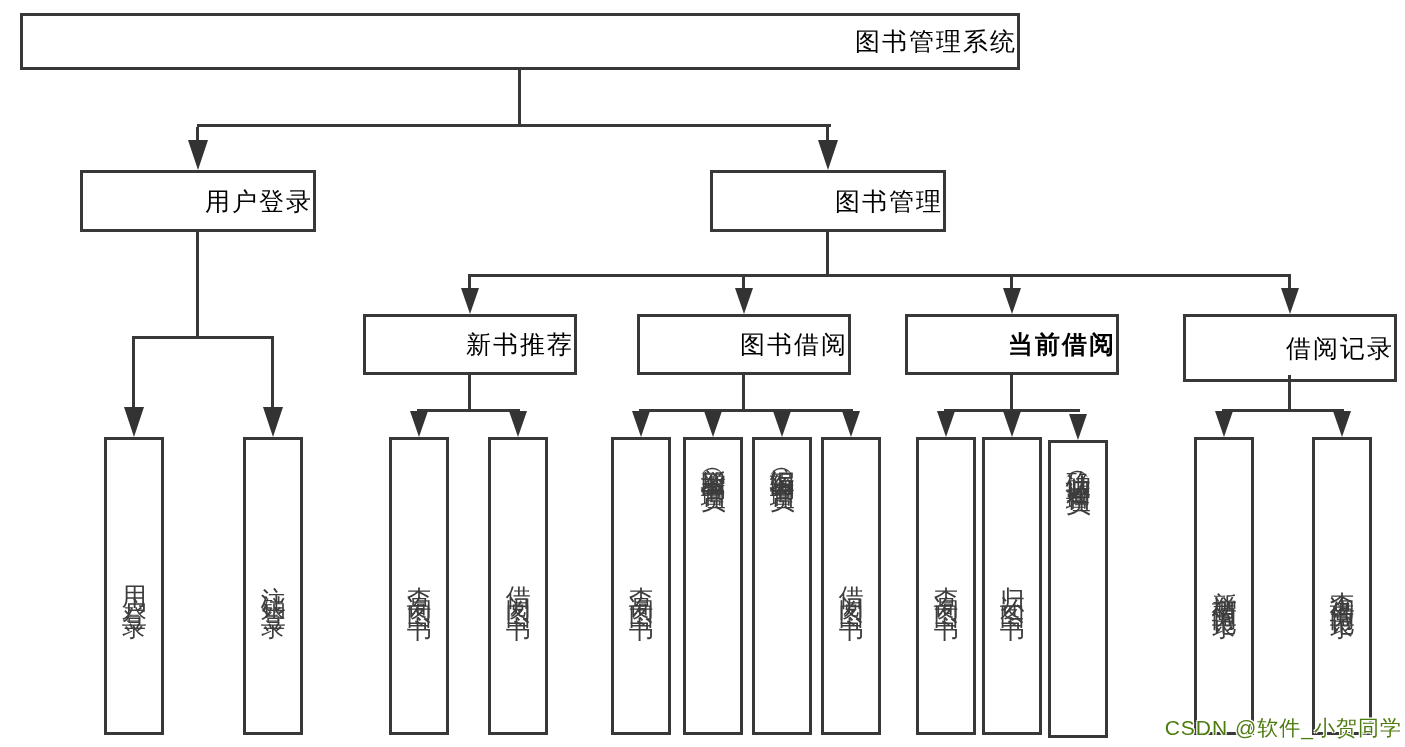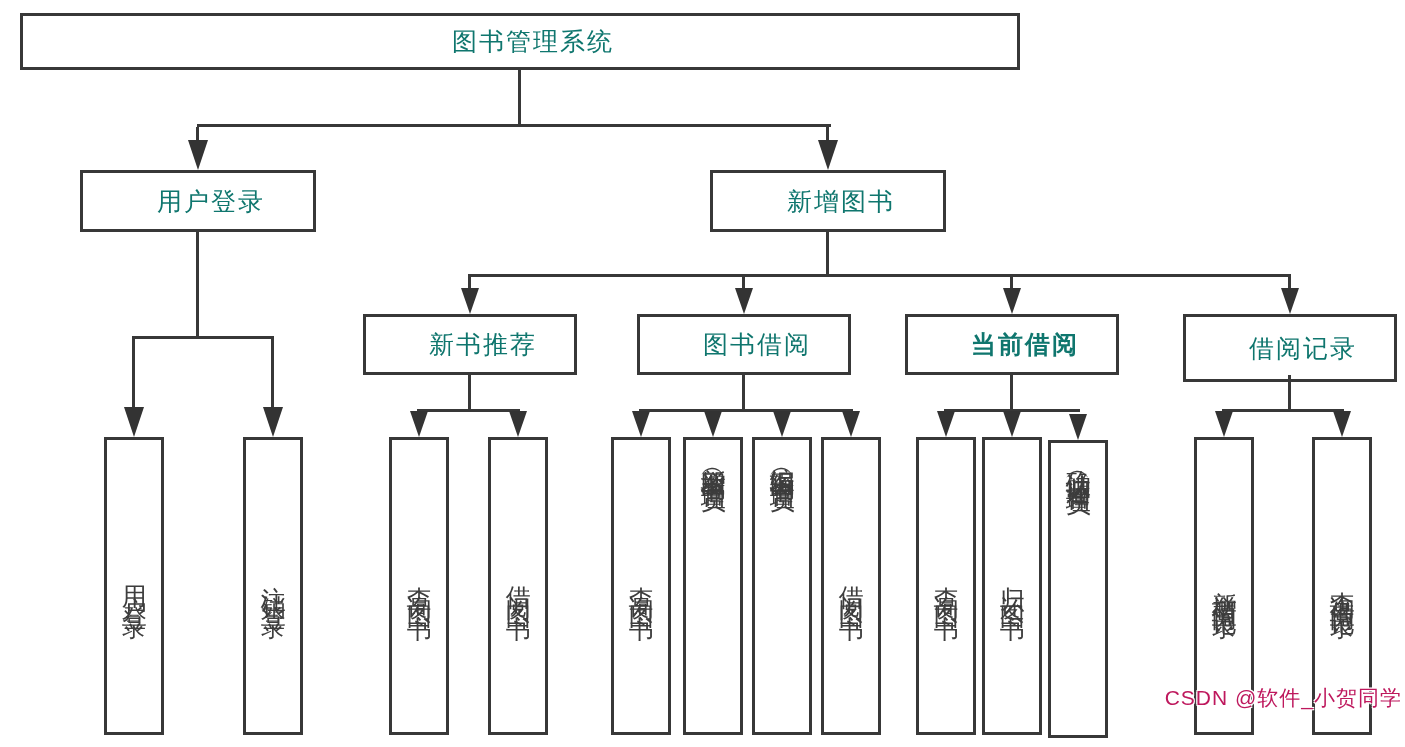--- a/index.html
+++ b/index.html
@@ -2,22 +2,22 @@
 <html><head>
 <meta charset="utf-8">
 <style>
   html,body{margin:0;padding:0;background:#fff;}
   .canvas{
     position:relative;width:1405px;height:747px;background:#ffffff;
     font-family:"Liberation Sans",sans-serif;overflow:hidden;
   }
   .box{
     position:absolute;box-sizing:border-box;border:3px solid #383838;background:#fff;
-    display:flex;align-items:center;justify-content:center;
-    color:#0f766e;font-size:25px;letter-spacing:2px;white-space:nowrap;padding-left:26px;
+    display:flex;align-items:center;justify-content:flex-end;
+    color:#000000;font-size:25px;letter-spacing:2px;white-space:nowrap;padding-left:26px;
   }
   .leaf{
     position:absolute;box-sizing:border-box;border:3px solid #383838;background:#fff;
     width:60px;height:298px;top:437px;
     display:flex;align-items:center;justify-content:center;
   }
   .vtext{
     writing-mode:vertical-rl;text-orientation:mixed;
     color:#3d3d3d;font-size:25px;line-height:1.1;letter-spacing:10px;white-space:nowrap;
   }
@@ -29,22 +29,22 @@
   .hl{height:3px;}
   .ar{
     position:absolute;width:0;height:0;
     border-left:9px solid transparent;border-right:9px solid transparent;
     border-top:26px solid #333333;
   }
   .ar.big{
     border-left-width:10px;border-right-width:10px;border-top-width:30px;
   }
   .watermark{
-    position:absolute;top:684px;right:3px;z-index:9;
-    color:#be185d;font-size:21px;letter-spacing:1px;
+    position:absolute;top:714px;right:3px;z-index:9;
+    color:#4d7c0f;font-size:21px;letter-spacing:1px;
     text-shadow:-1px -1px 0 #fff,1px -1px 0 #fff,-1px 1px 0 #fff,1px 1px 0 #fff,0 0 2px #fff;
   }
 </style>
 </head>
 <body>
 
 <div class="canvas">
 
   <div class="box" style="left:20px;top:13px;width:1000px;height:57px;">
     <span>图书管理系统</span>
@@ -54,21 +54,21 @@
   <div class="hl" style="left:197px;top:124px;width:634px;"></div>
   <div class="vl" style="left:196px;top:127px;height:16px;"></div>
   <div class="ar big" style="left:188px;top:140px;"></div>
   <div class="vl" style="left:826px;top:127px;height:16px;"></div>
   <div class="ar big" style="left:818px;top:140px;"></div>
 
   <div class="box" style="left:80px;top:170px;width:236px;height:62px;">
     <span>用户登录</span>
   </div>
   <div class="box" style="left:710px;top:170px;width:236px;height:62px;">
-    <span>新增图书</span>
+    <span>图书管理</span>
   </div>
 
   <div class="vl" style="left:196px;top:232px;height:107px;"></div>
   <div class="hl" style="left:132px;top:336px;width:142px;"></div>
   <div class="vl" style="left:132px;top:339px;height:70px;"></div>
   <div class="ar big" style="left:124px;top:407px;"></div>
   <div class="vl" style="left:271px;top:339px;height:70px;"></div>
   <div class="ar big" style="left:263px;top:407px;"></div>
 
   <div class="vl" style="left:826px;top:232px;height:45px;"></div>

